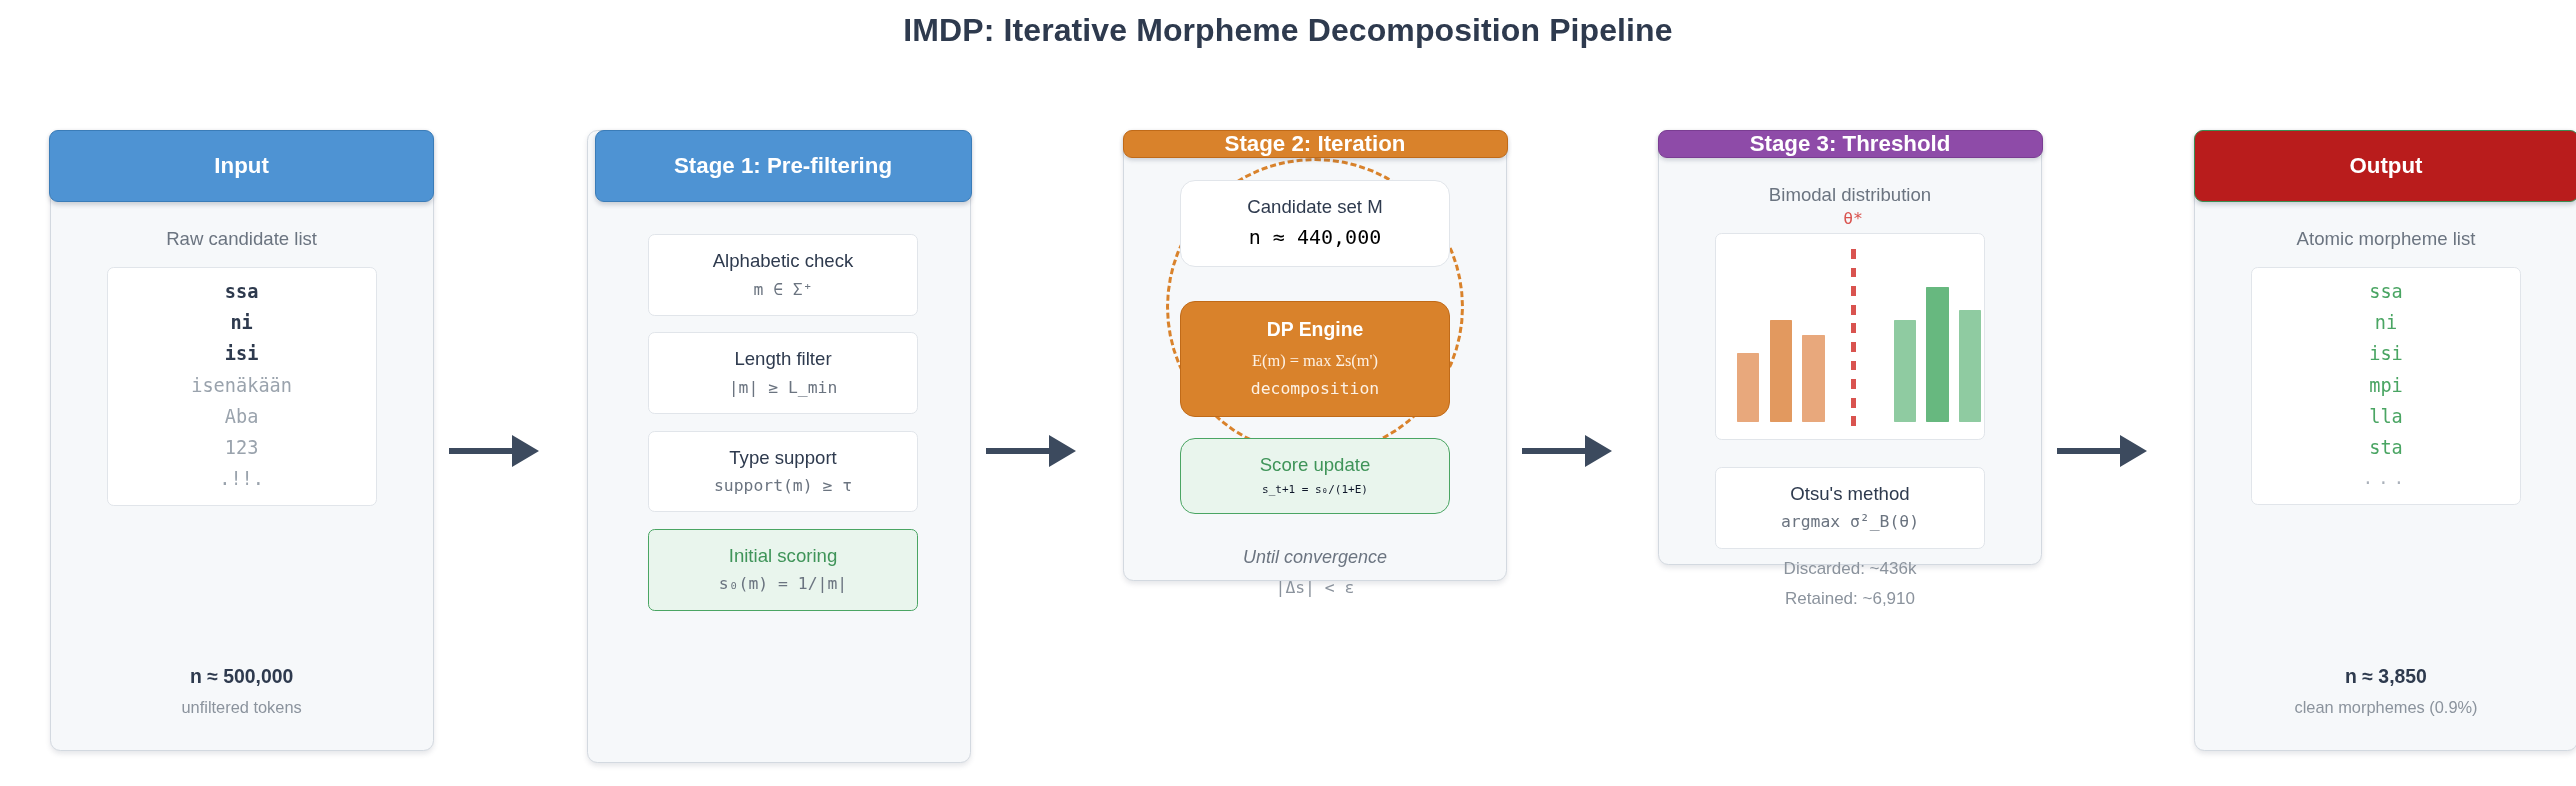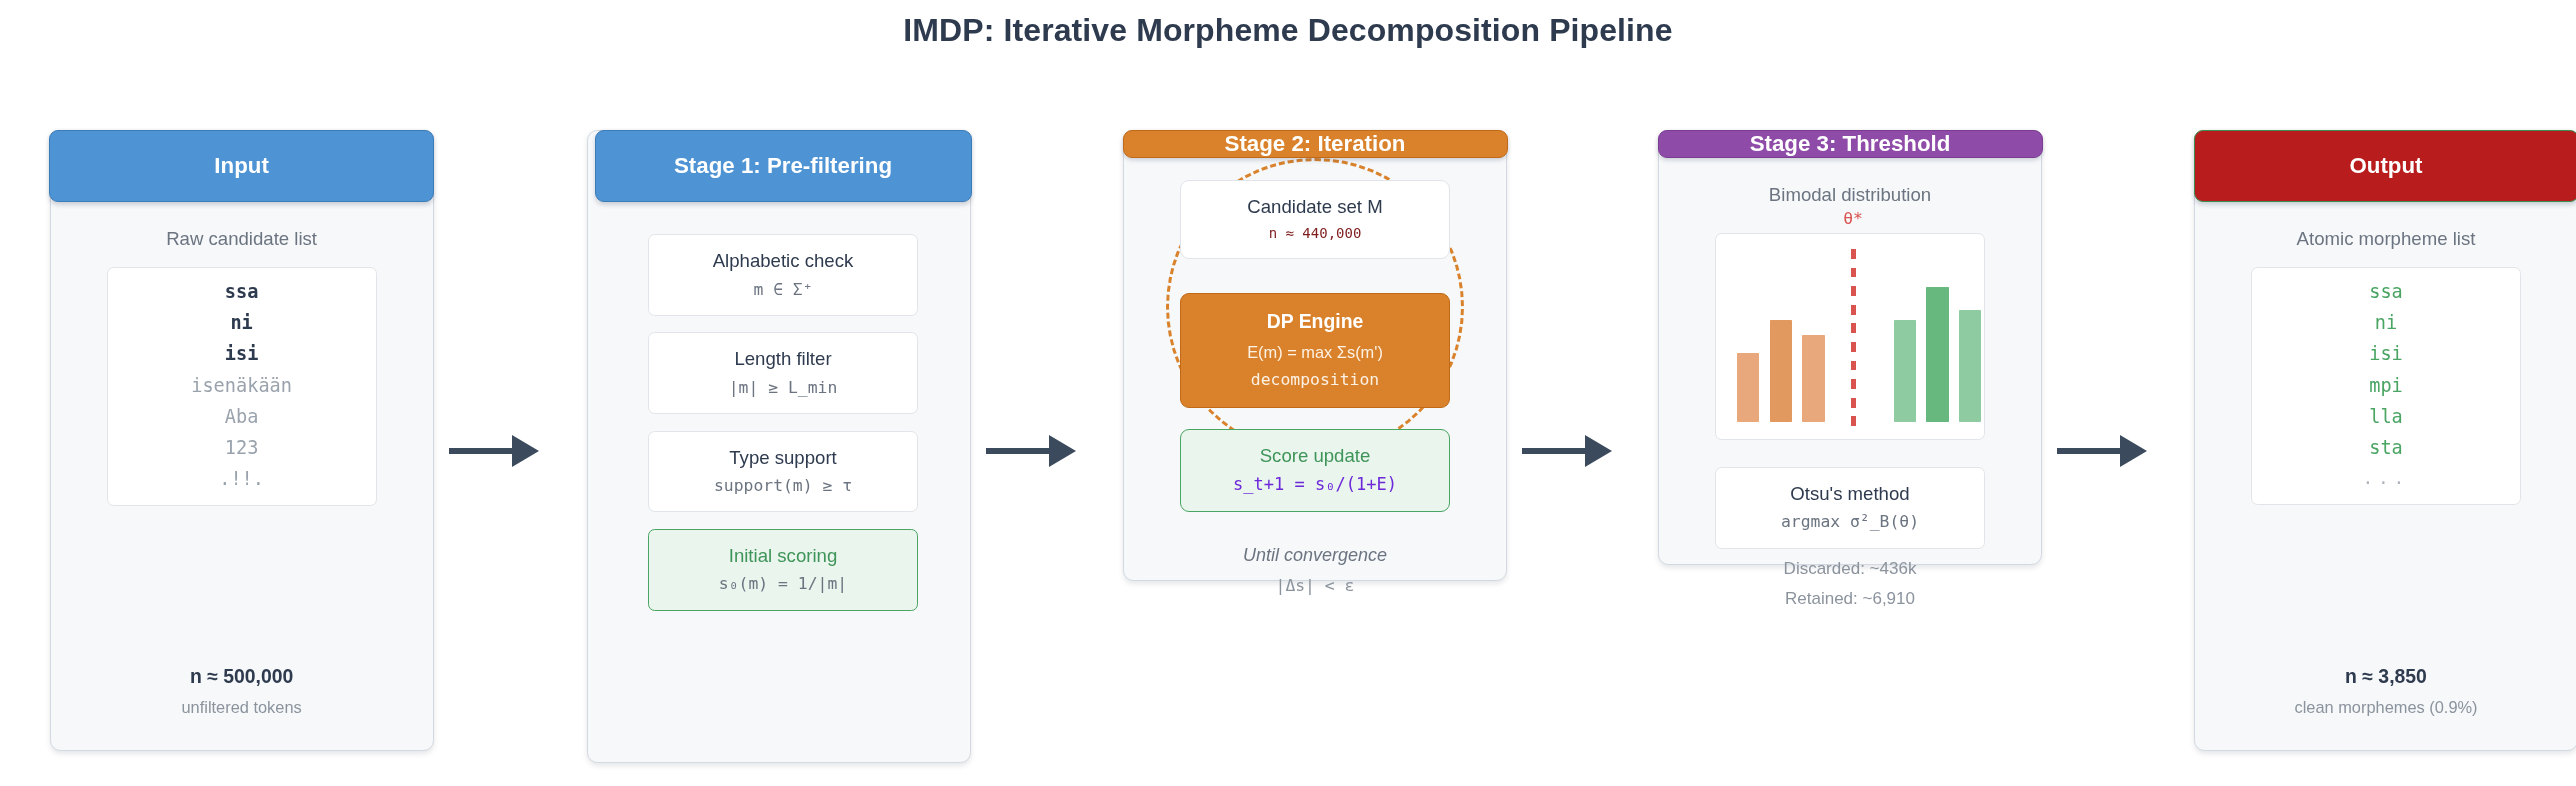--- a/index.html
+++ b/index.html
@@ -184,52 +184,52 @@
     height: 298px;
     border: 3.7px dashed #d9822b;
     border-radius: 50%;
     z-index: 1;
     pointer-events: none;
   }
   .s2-box {
     position: relative;
     z-index: 2;
     width: 270px;
-    border-radius: 9px;
+    border-radius: 15px;
     text-align: center;
     padding: 15px 7.4px 16.4px 7.4px;
   }
   .s2-box.plain {
     background: #ffffff;
     border: 1.5px solid #e1e5ea;
   }
   .s2-box.plain .name { font-size: 18.6px; color: #2e3a4e; display: block; margin-bottom: 7.4px; }
-  .s2-box.plain .formula { font-family: "DejaVu Sans Mono", monospace; font-size: 14px; color: #7f1d1d; display:block; }
+  .s2-box.plain .formula { font-family: "DejaVu Sans Mono", monospace; font-size: 20px; color: #000000; display:block; }
 
   .s2-box.engine {
     background: #d9822b;
     border: 1.5px solid #c06a18;
     padding: 16.4px 7.4px 18px 7.4px;
   }
   .s2-box.engine .name {
     font-size: 19.4px; font-weight: bold; color: #ffffff; display:block; margin-bottom: 10.4px;
   }
   .s2-box.engine .formula {
-    font-family: Liberation Sans, sans-serif; font-size: 16.4px; color: #fdf1e4; display:block; margin-bottom: 7.4px;
+    font-family: Liberation Serif, serif; font-size: 16.4px; color: #fdf1e4; display:block; margin-bottom: 7.4px;
   }
   .s2-box.engine .formula2 {
     font-family: "DejaVu Sans Mono", monospace; font-size: 16.4px; color: #fdf1e4; display:block;
   }
 
   .s2-box.score {
     background: #e9f5ed;
     border: 1.5px solid #4aa563;
   }
   .s2-box.score .name { font-size: 18.6px; color: #3f9459; display:block; margin-bottom: 7.4px; }
-  .s2-box.score .formula { font-family: "DejaVu Sans Mono", monospace; font-size: 17px; color: #6d28d9; display:block; }
+  .s2-box.score .formula { font-family: "DejaVu Sans Mono", monospace; font-size: 11px; color: #0f172a; display:block; }
 
   .gap-a { height: 34px; }
   .gap-b { height: 21px; }
 
   .converge {
     margin-top: 33px;
     text-align: center;
   }
   .converge .ital {
     font-size: 18px;

